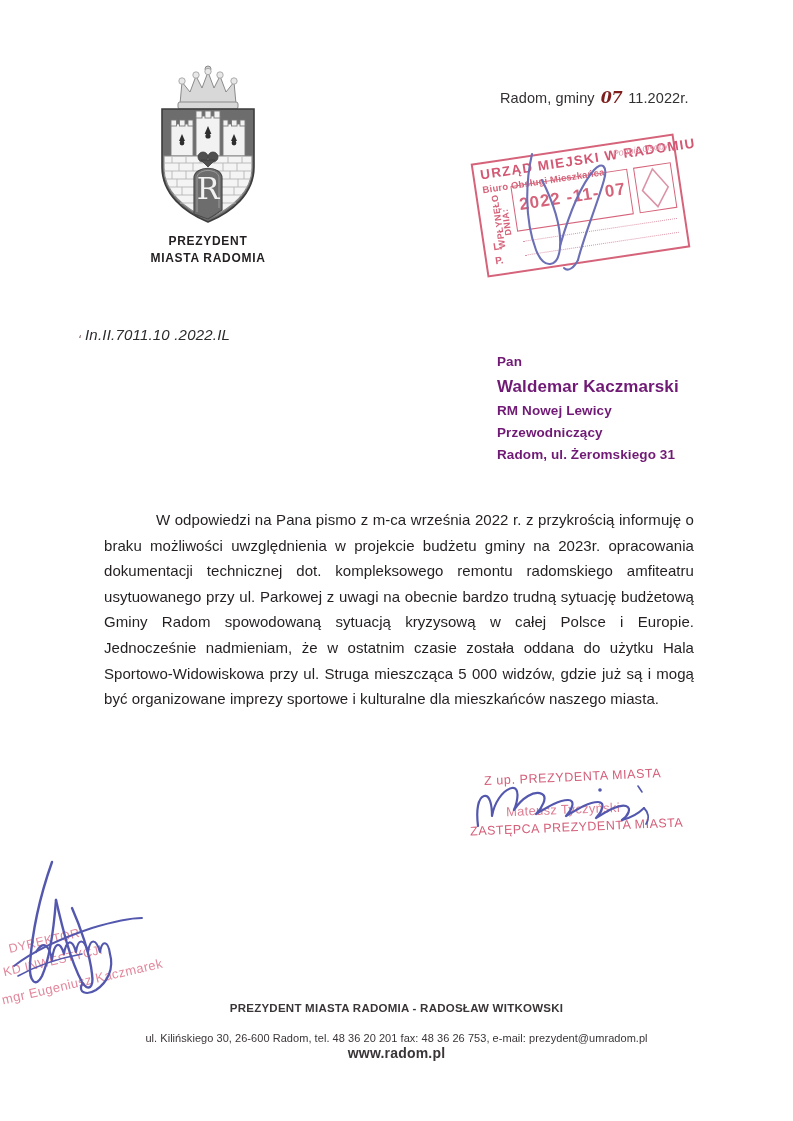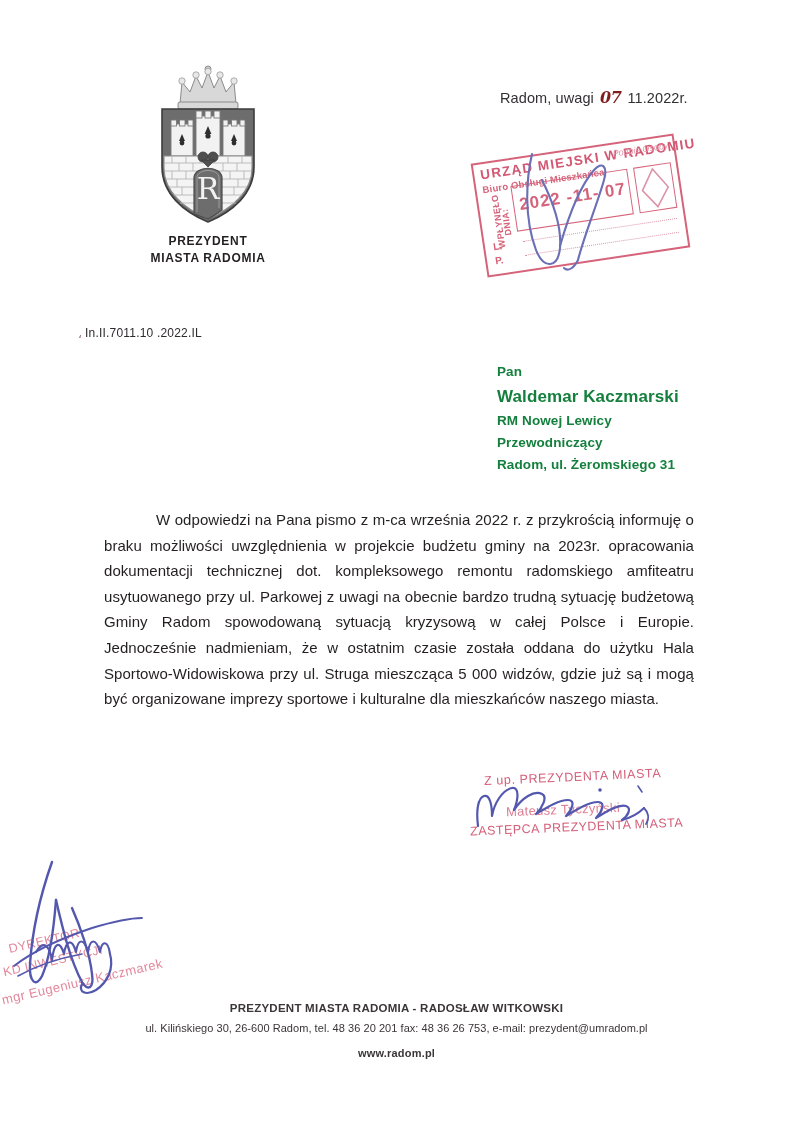--- a/index.html
+++ b/index.html
@@ -169,45 +169,45 @@
     left: 520px;
     top: 146px;
     pointer-events: none;
   }
 
   
   #ref-number {
     position: absolute;
     left: 85px;
     top: 326px;
-    font-size: 12px;
+    font-size: 15px;
     color: #2e2b2e;
     letter-spacing: .2px;
     white-space: nowrap;
+    font-style: italic;
   }
   #ref-tick {
     position: absolute;
     left: 78px;
     top: 327px;
     font-size: 12px;
     color: #8d6a6a;
   }
 
   
   #addressee {
     position: absolute;
     left: 497px;
     top: 351px;
     font-size: 13.5px;
     font-weight: bold;
-    color: #15803d;
+    color: #701a75;
     line-height: 1.62;
     letter-spacing: .1px;
     white-space: nowrap;
-    margin-top: 10px;
   }
   #addressee .big {
     font-size: 17px;
   }
 
   
   #letter-body {
     position: absolute;
     left: 88px;
     top: 491px;
@@ -309,26 +309,26 @@
     color: #3a3538;
   }
   #footer-title {
     font-size: 11.5px;
     font-weight: bold;
     letter-spacing: .25px;
   }
   #footer-contact {
     font-size: 11px;
     letter-spacing: .05px;
-    margin-top: 8px;
+    margin-top: 18px;
   }
   #footer-web {
-    font-size: 11px;
-    font-weight: bold;
-    margin-top: 13px;
+    font-size: 14px;
+    font-weight: bold;
+    margin-top: 1px;
     letter-spacing: .2px;
   }
 </style>
 </head>
 <body>
 
 <div class="page">
 
   <div id="letterhead">
     <svg id="coat-of-arms" width="112" height="165" viewBox="0 0 112 165">
@@ -407,21 +407,21 @@
         <circle cx="51" cy="95" r="5"></circle>
           <circle cx="61" cy="95" r="5"></circle>
         <path d="M49 98 h14 l-7 7 Z"></path>
       </g>
     </svg>
     <div class="lh-line" id="letterhead-title">PREZYDENT</div>
     <div class="lh-line">MIASTA RADOMIA</div>
   </div>
 
   <div id="date-line">
-    <span>Radom, uwagi</span>
+    <span>Radom, gminy</span>
     <span id="date-handwritten">07</span>
     <span>11.2022r.</span>
   </div>
 
   <div id="incoming-stamp">
     <div class="frame"></div>
     <div class="st-office">URZĄD MIEJSKI W RADOMIU</div>
     <div class="st-sub">Biuro Obsługi Mieszkańca</div>
     <div class="st-vert">WPŁYNĘŁO</div>
     <div class="st-vert two">DNIA:</div>

